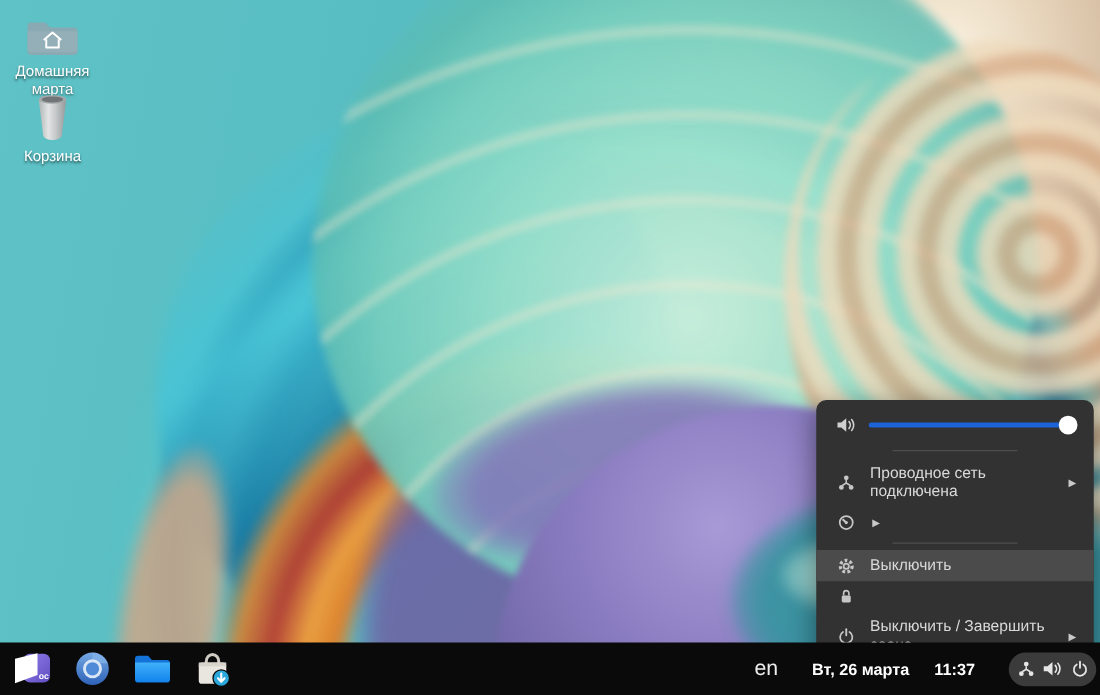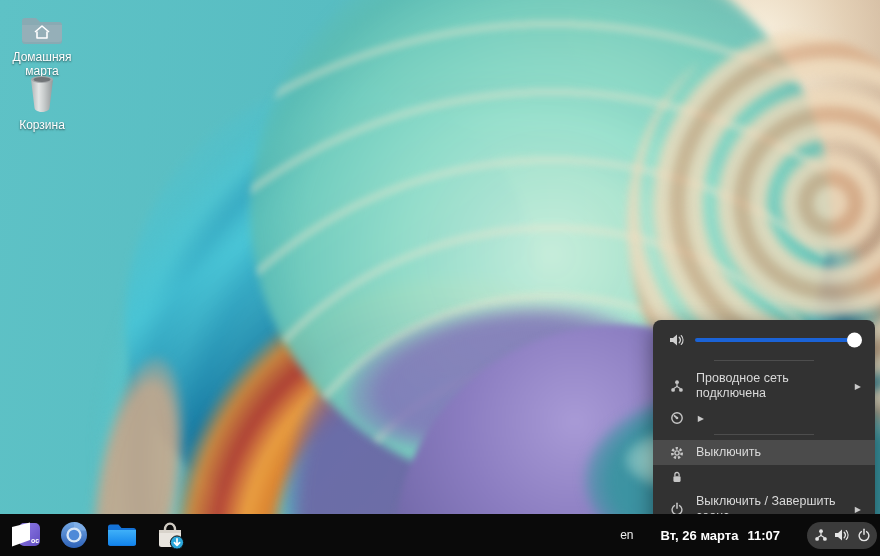--- a/index.html
+++ b/index.html
@@ -63,22 +63,22 @@
   .mi-icon { width:15px; display:flex; justify-content:center; flex:none; }
   .mi-label { flex:1; font-size:12.5px; line-height:15px; }
   .mi-arrow { flex:none; font-size:8px; color:#c9c9c9; width:8px; text-align:right; }
 
   
   .taskbar { position:absolute; left:0; bottom:0; width:880px; height:42px;
     background:#0a0a0a; display:flex; align-items:center; z-index:20; }
   .tb-apps { display:flex; align-items:center; gap:16px; padding-left:10px; }
   .tb-app { width:32px; height:30px; display:flex; align-items:center; justify-content:center; cursor:pointer; }
   .tb-right { margin-left:auto; display:flex; align-items:center; gap:27px; padding-right:3px; }
-  .kbd-layout { color:#ededed; font-size:12px; }
-  .clock { color:#fff; font-size:13px; font-weight:700; display:flex; gap:9px; cursor:pointer; }
+  .kbd-layout { color:#ededed; font-size:17px; }
+  .clock { color:#fff; font-size:13px; font-weight:700; display:flex; gap:20px; cursor:pointer; }
   .tray { width:70px; height:27px; background:#3b3b3b; border-radius:14px;
     display:flex; align-items:center; justify-content:space-evenly; cursor:pointer; }
   .tray svg { display:block; }
 
   .hidden-defs { position:absolute; width:0; height:0; overflow:hidden; }
 </style>
 </head>
 <body>
 
 <svg class="hidden-defs" xmlns="http://www.w3.org/2000/svg">
@@ -271,21 +271,21 @@
           <circle cx="22" cy="21.5" r="6.6" fill="#2ba7db" stroke="#0a0a0a" stroke-width="1"></circle>
           <path d="M22,17.8 V24 M19.4,21.6 L22,24.4 L24.6,21.6" fill="none" stroke="#ffffff" stroke-width="1.7" stroke-linecap="round" stroke-linejoin="round"></path>
         </svg>
       </div>
     </div>
 
     <div class="tb-right">
       <span class="kbd-layout">en</span>
       <div class="clock">
         <span>Вт, 26 марта</span>
-        <span>11:07</span>
+        <span>11:37</span>
       </div>
       <div class="tray">
         <svg width="14" height="14" style="color:#e5e5e5">
             <use href="#i-hub"></use>
           </svg>
         <svg width="16" height="14" style="color:#e5e5e5">
             <use href="#i-speaker"></use>
           </svg>
         <svg width="14" height="14" style="color:#e5e5e5">
             <use href="#i-power"></use>

